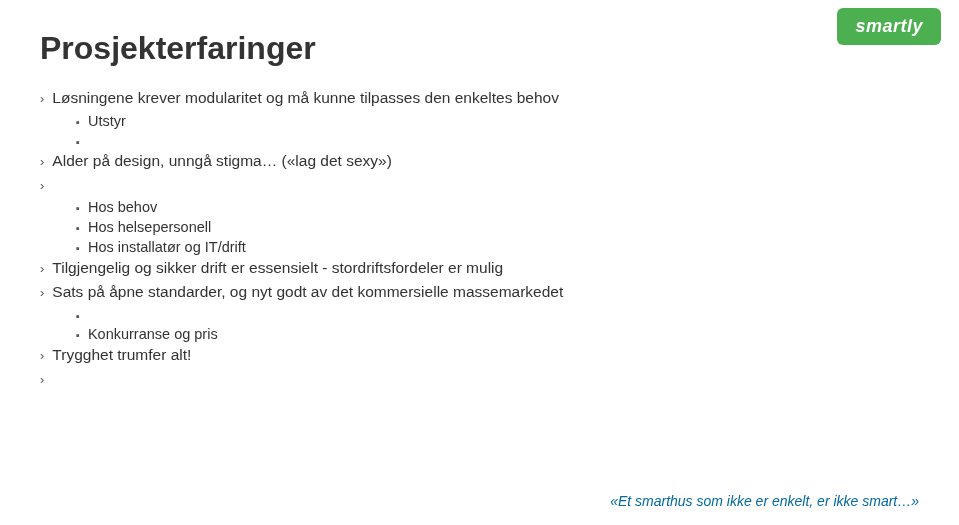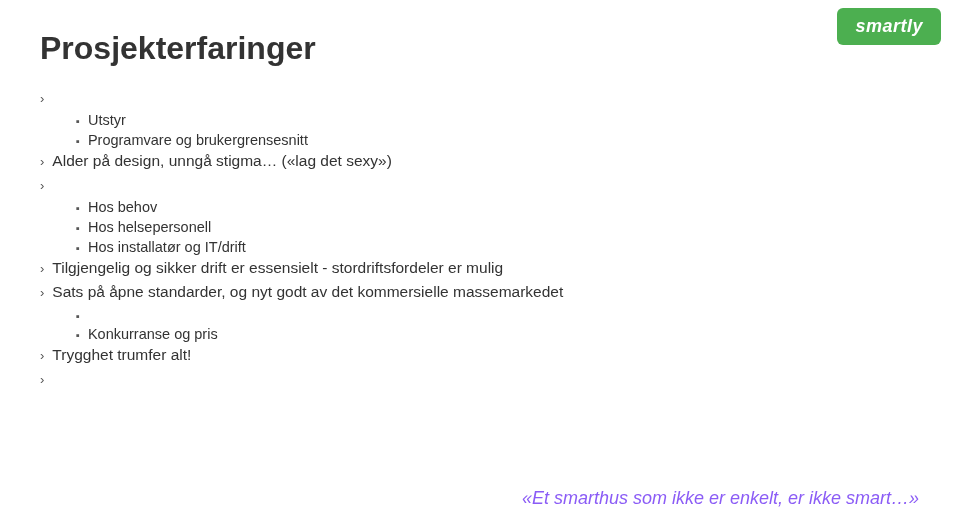--- a/index.html
+++ b/index.html
@@ -80,22 +80,22 @@
       font-style: italic;
       padding: 8px 18px;
       border-radius: 6px;
       letter-spacing: 0.5px;
     }
 
     .footer-quote {
       position: absolute;
       bottom: 16px;
       right: 40px;
-      font-size: 18px;
-      color: #8b5cf6;
+      font-size: 14px;
+      color: #0369a1;
       font-style: italic;
     }
 
     .items-container {
       margin-top: 4px;
     }
   </style>
 </head>
 <body>
 
@@ -104,29 +104,29 @@
   <div class="smartly-logo">
     <span>smartly</span>
   </div>
 
   <h1 class="title">Prosjekterfaringer</h1>
 
   <div class="items-container">
 
     <div class="bullet-level1">
       <span class="chevron">›</span>
+      <span>Løsningene krever modularitet og må kunne tilpasses den enkeltes behov</span>
     </div>
     <div class="sub-items">
       <div class="bullet-level2">
         <span class="dash">▪</span>
         <span>Utstyr</span>
       </div>
       <div class="bullet-level2">
         <span class="dash">▪</span>
-        <span>Programvare og brukergrensesnitt</span>
       </div>
     </div>
 
     <div class="bullet-level1">
       <span class="chevron">›</span>
       <span>Alder på design, unngå stigma… («lag det sexy»)</span>
     </div>
 
     <div class="bullet-level1">
       <span class="chevron">›</span>

